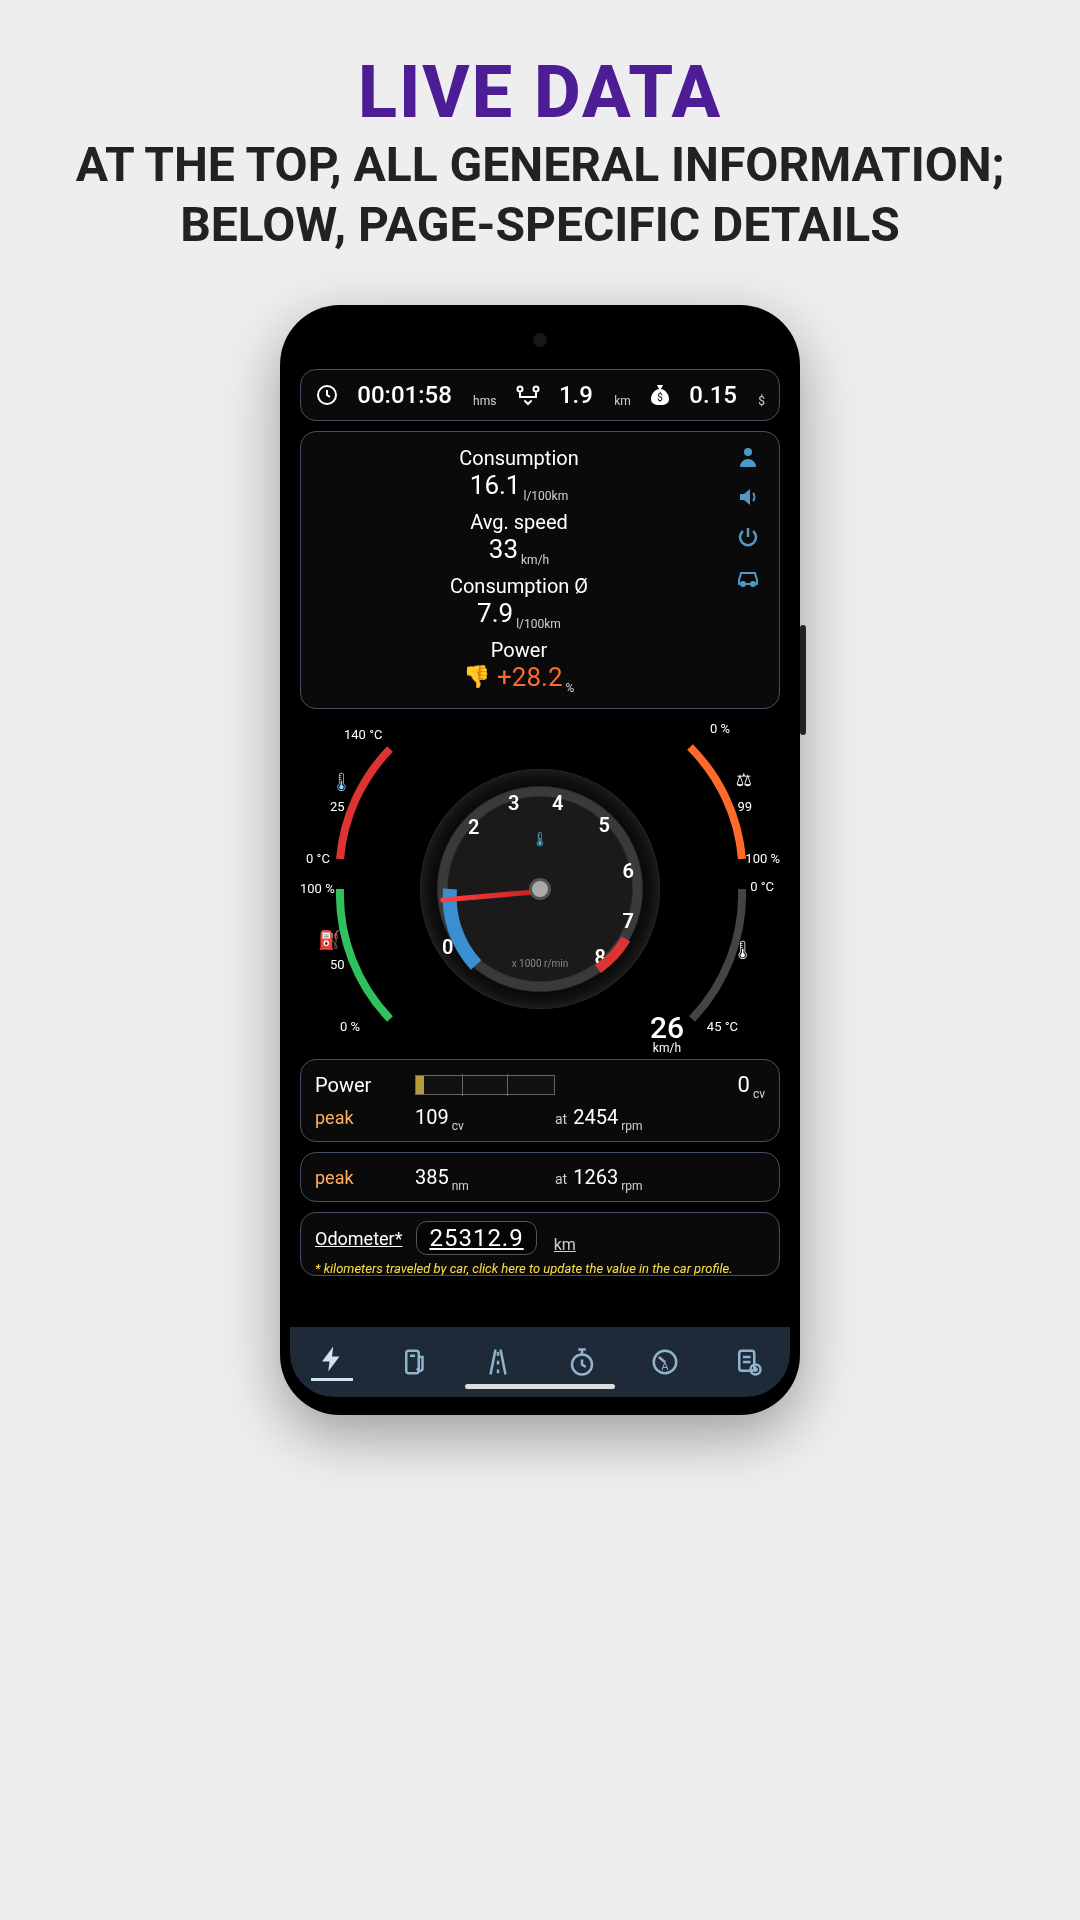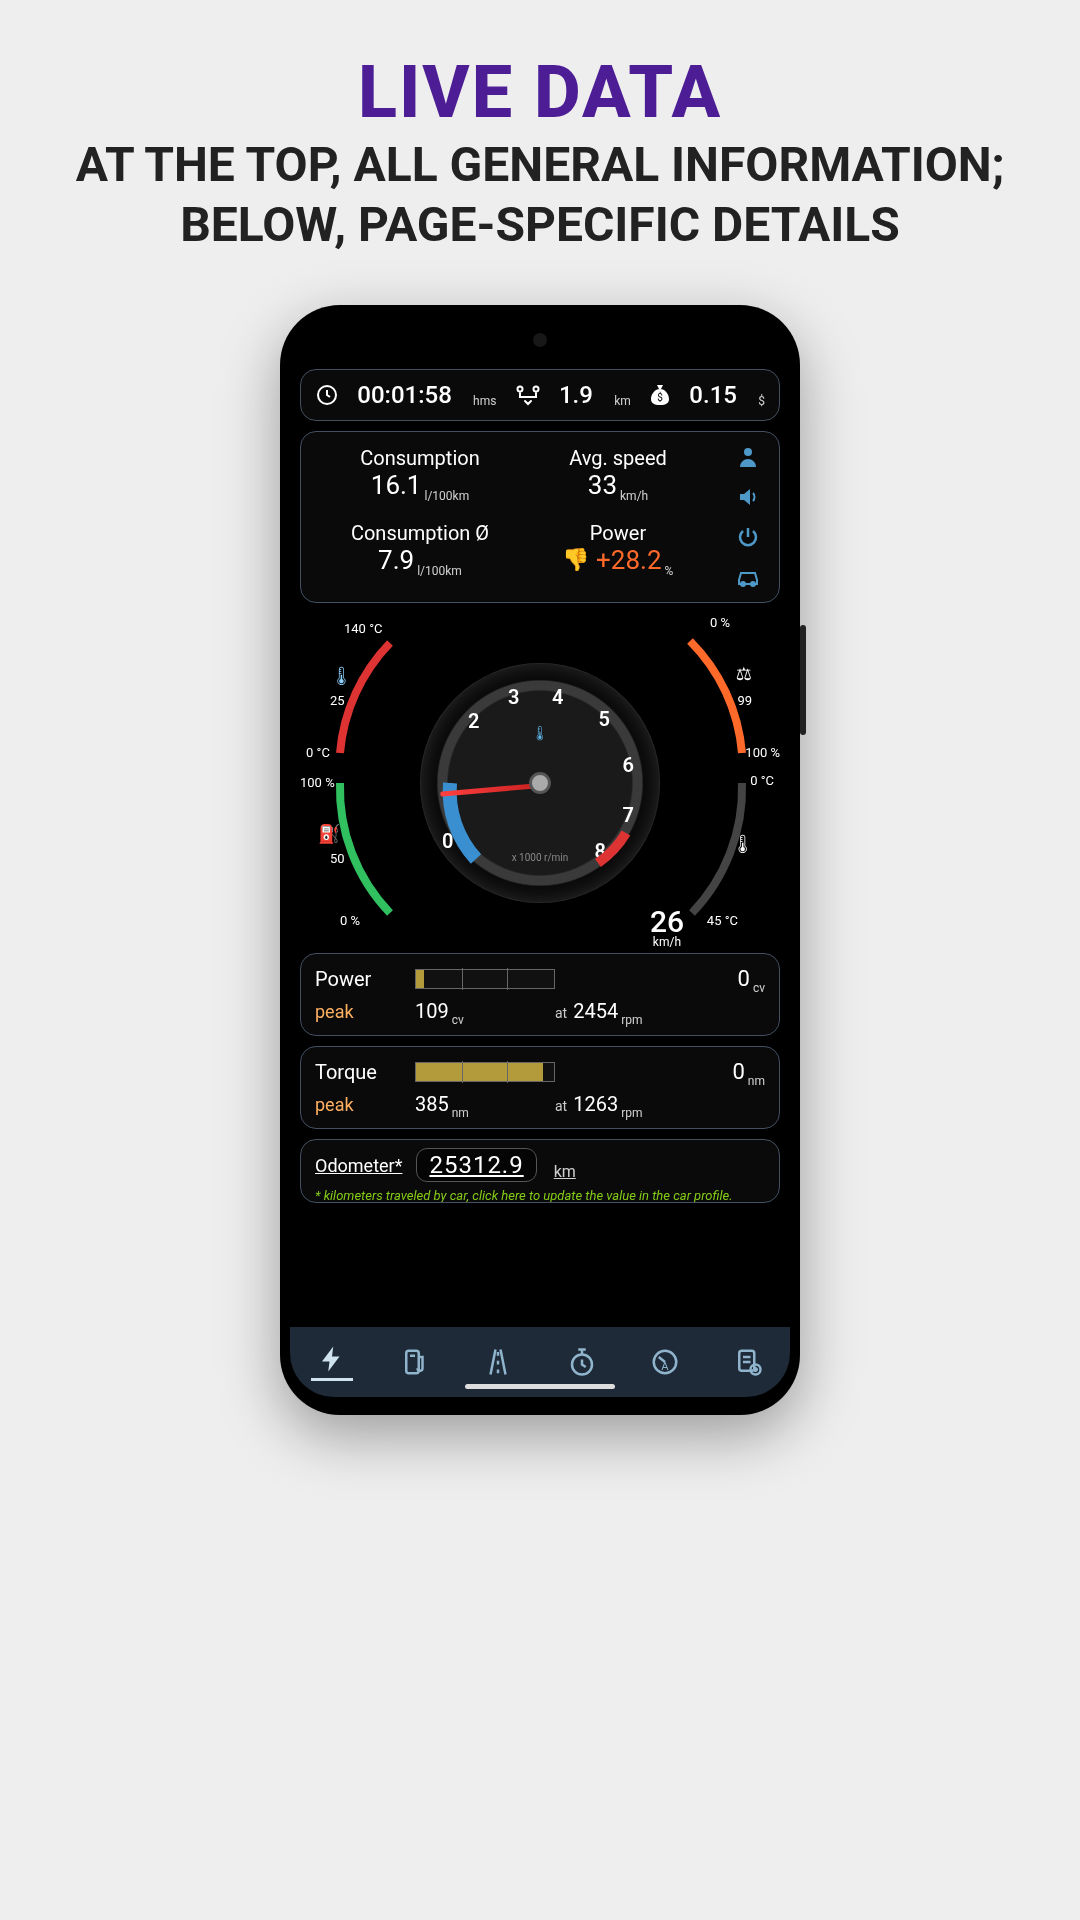--- a/index.html
+++ b/index.html
@@ -53,21 +53,21 @@
   .tripbar {
     display:flex; align-items:center; gap:6px;
     height:52px; font-size:22px;
     justify-content: space-between;
   }
   .ico { display:inline-flex; align-items:center; justify-content:center; }
   .unit { font-size:12px; opacity:.8; padding-left:3px; position:relative; top:6px;}
   .trip-val { font-size:24px; font-weight:500;}
   
   .stats { display:flex; }
-  .stats-cols { flex:1; display:grid; grid-template-columns:1fr 1fr; row-gap:10px; padding:6px 6px 8px;}
+  .stats-cols { flex:1; display:grid; grid-template-columns:1fr; row-gap:10px; padding:6px 6px 8px;}
   .stat-label { font-size:20px; text-align:center; }
   .stat-value { font-size:26px; text-align:center; }
   .stat-value .unit{font-size:12px;}
   .drive-val { color:#ff6a2a; }
   .thumb { color:#ff6a2a; margin-right:6px; font-size:22px; vertical-align:2px;}
   .side-icons { display:flex; flex-direction:column; gap:6px; padding-left:8px;}
   .side-icons div{ width:34px; height:34px; display:flex; align-items:center; justify-content:center; color:#4f99c9;}
   
   .gauge-wrap { position:relative; height:340px; }
   
@@ -107,21 +107,21 @@
   .pt-at{ text-align:left; font-size:20px;}
   .pt-atlabel{font-size:14px; color:#ccc; margin-right:6px;}
   
   .odo-row{display:flex; align-items:center; gap:14px; padding:0 0 6px;text-decoration:underline;}
   .odo-row .lbl{font-size:18px;}
   .odo-box{
     border:1px solid #555; border-radius:11px;
     padding:2px 12px; font-size:24px; letter-spacing:1px;
     background:#050505;
   }
-  .odo-note{font-size:13px; color:#84cc16; font-style:italic; line-height:1.25; padding-bottom: 2px;}
+  .odo-note{font-size:13px; color:#fde047; font-style:italic; line-height:1.25; padding-bottom: 2px;}
   
   .bottomnav{
     position:absolute; left:0; right:0; bottom:0;
     background:#1e2a38; height:70px;
     display:flex; justify-content:space-around; align-items:center;
     color:#8fb4cc;
   }
   .bottomnav .tab{ width:54px; height:54px; display:flex; align-items:center; justify-content:center; flex-direction: column;}
   .bottomnav .tab.active{ color:#cfe3ef;}
   .bottomnav .tab.active::after{content:""; display:block; height:3px; background:#cfe3ef; width:42px; margin-top:4px;}
@@ -286,29 +286,20 @@
         </div>
         <div class="pt-row">
           <div class="pt-peak">peak</div>
           <div class="pt-at"><span>109</span><span class="unit">cv</span></div>
           <div class="pt-at"><span class="pt-atlabel">at</span><span>2454</span><span class="unit">rpm</span></div>
         </div>
       </div>
 
       <div class="card">
         <div class="pt-row">
-          <div class="pt-label">Torque</div>
-          <div class="pt-bar">
-            <span style="width:92%"></span>
-            <div class="tick" style="left:33%"></div>
-              <div class="tick" style="left:66%"></div>
-          </div>
-          <div class="pt-val"><span>0</span><span class="unit">nm</span></div>
-        </div>
-        <div class="pt-row">
           <div class="pt-peak">peak</div>
           <div class="pt-at"><span>385</span><span class="unit">nm</span></div>
           <div class="pt-at"><span class="pt-atlabel">at</span><span>1263</span><span class="unit">rpm</span></div>
         </div>
       </div>
 
       <div class="card" style="padding-bottom:0; overflow:hidden; height:64px;">
         <div class="odo-row">
           <span class="lbl">Odometer*</span>
           <span class="odo-box">25312.9</span>

